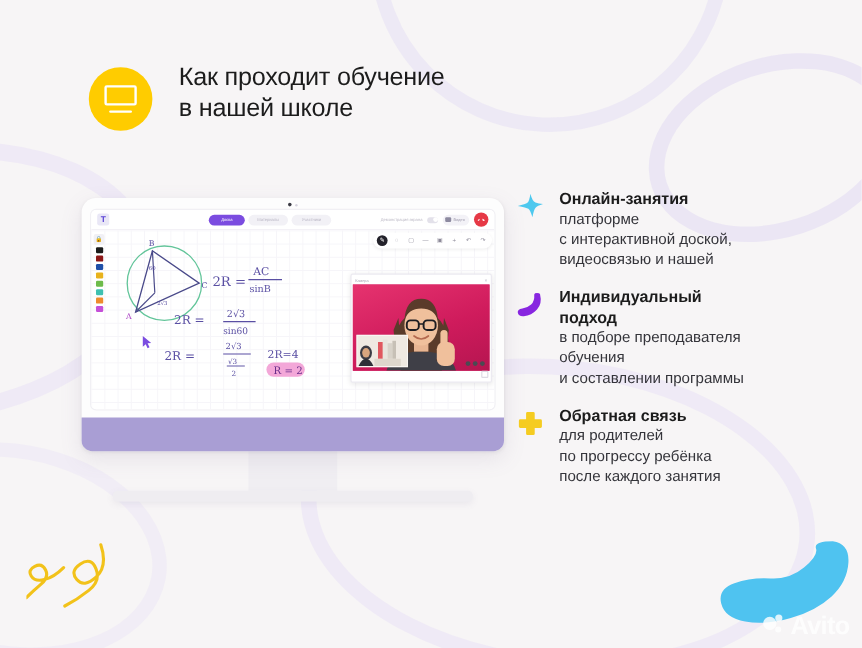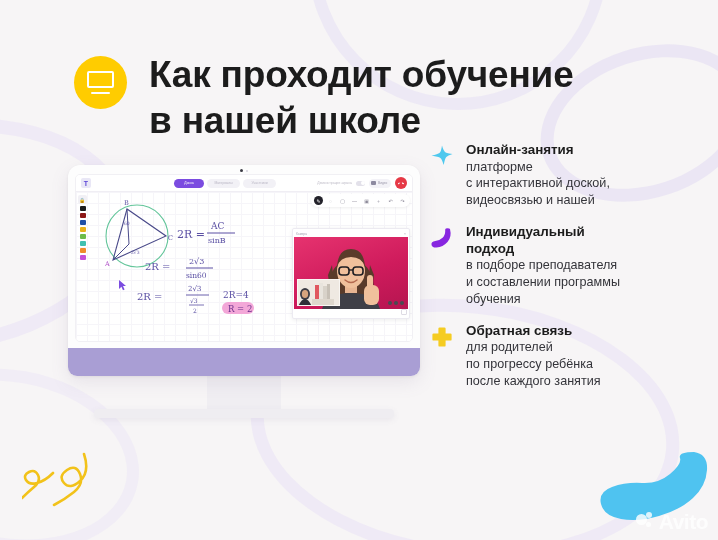--- a/index.html
+++ b/index.html
@@ -36,21 +36,21 @@
   }
   .monitor-glyph { width: 27px; height: 23px; position: relative; }
   .monitor-glyph .scr {
     width: 27px; height: 17px; border: 2.6px solid #ffffff; border-radius: 2px;
   }
   .monitor-glyph .base {
     position: absolute; left: 4px; bottom: 0px; width: 19px; height: 2.4px;
     background: #ffffff; border-radius: 2px;
   }
   .header-title {
-    font-size: 37px; font-weight: bold; line-height: 1.24; color: #1c1c1c;
+    font-size: 21px; font-weight: normal; line-height: 1.24; color: #1c1c1c;
     letter-spacing: -0.2px;
   }
 
   
   .monitor { position: absolute; left: 68px; top: 165px; width: 352px; }
   .bezel {
     background: #fdfdfd; border-radius: 12px 12px 9px 9px;
     padding: 9px 7px 0 7px;
     box-shadow: 0 6px 18px rgba(120,110,150,.13), 0 1px 3px rgba(0,0,0,.06);
     position: relative;
@@ -146,21 +146,21 @@
   }
   .stand-neck {
     width: 74px; height: 33px; background:#f0eef2; margin: 0 auto;
   }
   .stand-base {
     width: 300px; height: 9px; background:#efedf1; border-radius:4px; margin: 0 auto;
     box-shadow: 0 2px 6px rgba(120,110,150,.10);
   }
 
   
-  .features { position: absolute; left: 430px; top: 142px; width: 262px; }
+  .features { position: absolute; left: 430px; top: 158px; width: 262px; }
   .feature { display: flex; gap: 9px; margin-bottom: 15px; }
   .f-icon { width: 27px; flex: 0 0 27px; padding-top: 2px; }
   .f-body { flex: 1; }
   .f-title { font-size: 13.4px; font-weight: bold; color: #1c1c1c; line-height: 1.25; }
   .f-line { font-size: 12.6px; color: #34343a; line-height: 1.33; }
 
   
   .squiggle { position: absolute; left: 22px; top: 452px; }
   .blue-blob { position: absolute; right: 8px; bottom: 10px; }
   .avito-mark {
@@ -390,22 +390,22 @@
   <div class="feature">
     <div class="f-icon">
       <svg width="24" height="24" viewBox="0 0 24 24">
         <path d="M20 3 q2 8 -2.5 13 q-4.5 5 -11 5.5 q-4.5 .3 -5 -2.8 q-.5 -3.1 3.8 -3.6 q4.3 -.5 7.3 -3.3 q3 -2.8 2.6 -8.4 q.2 -1.2 2.3 -1.2 q2 0 2.5 .8 z" fill="#8826e0"></path>
       </svg>
     </div>
     <div class="f-body">
       <div class="f-title">Индивидуальный</div>
       <div class="f-title">подход</div>
       <div class="f-line">в подборе преподавателя</div>
+      <div class="f-line">обучения</div>
       <div class="f-line">и составлении программы</div>
-      <div class="f-line">обучения</div>
     </div>
   </div>
 
   <div class="feature">
     <div class="f-icon">
       <svg width="24" height="24" viewBox="0 0 24 24">
         <path d="M9.6 2.4 h4.8 q1.2 0 1.2 1.2 v4.8 h4.8 q1.2 0 1.2 1.2 v4.8 q0 1.2 -1.2 1.2 h-4.8 v4.8 q0 1.2 -1.2 1.2 h-4.8 q-1.2 0 -1.2 -1.2 v-4.8 h-4.8 q-1.2 0 -1.2 -1.2 v-4.8 q0 -1.2 1.2 -1.2 h4.8 v-4.8 q0 -1.2 1.2 -1.2 z" fill="#f5cc21"></path>
       </svg>
     </div>
     <div class="f-body">

